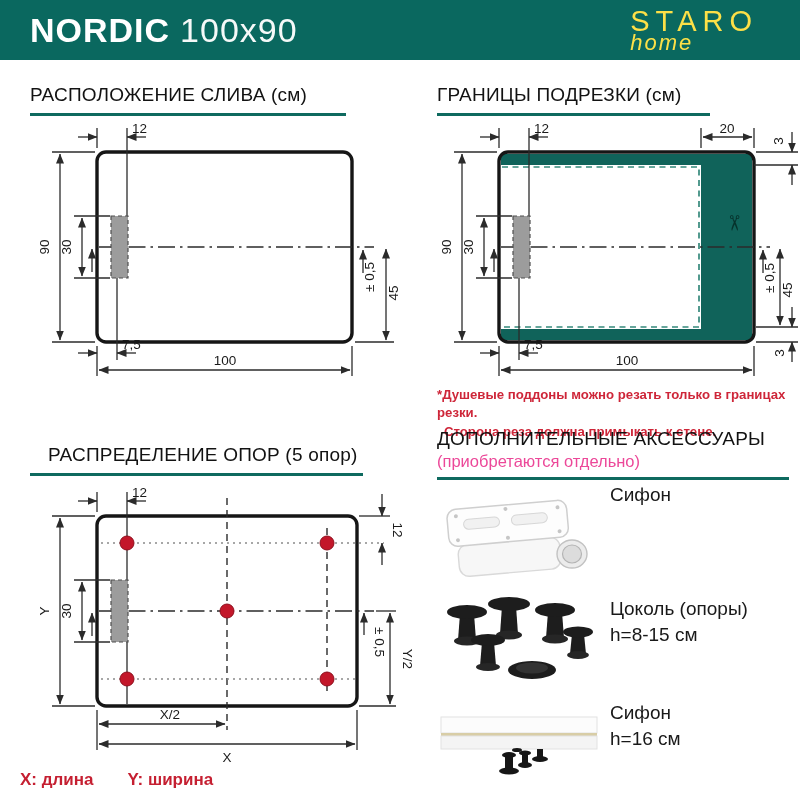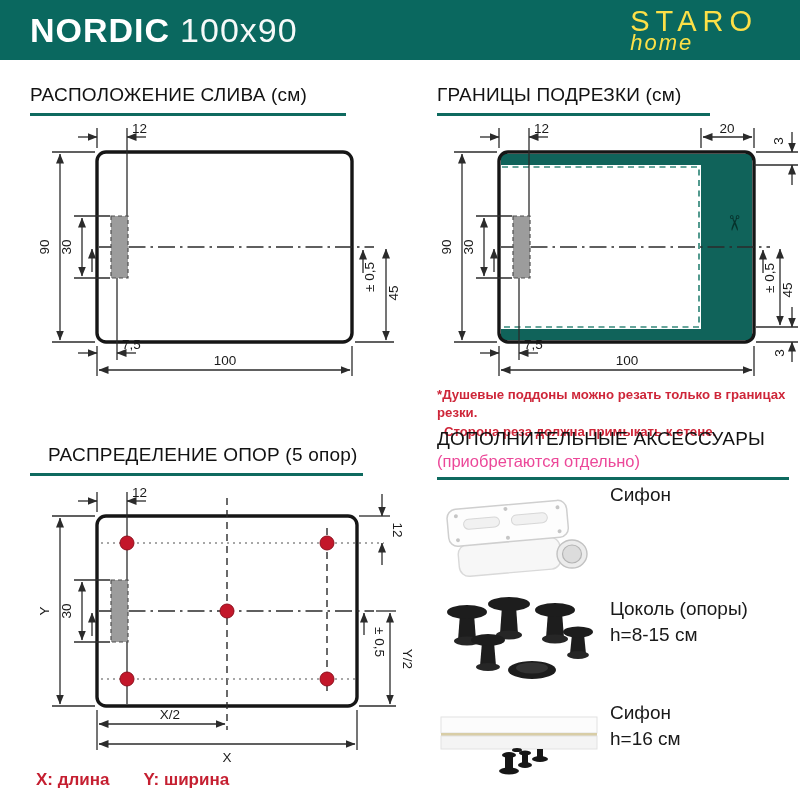--- a/index.html
+++ b/index.html
@@ -9,21 +9,21 @@
   .p-name{font-weight:bold;margin-right:10px;}
   .p-size{font-weight:normal;opacity:.96;}
   .brand{line-height:1;color:#fde047;text-align:left;margin-right:12px;}
   .brand-name{font-size:29px;letter-spacing:6px;font-weight:400;}
   .brand-home{font-size:22px;font-style:italic;letter-spacing:2px;margin-top:-4px;padding-right:2px;}
   .sec-title{position:absolute;font-size:19px;font-weight:normal;letter-spacing:.2px;color:#121212;white-space:nowrap;}
   .rule{position:absolute;height:3px;background:#0e6a5f;}
   .sub{position:absolute;font-size:16.5px;color:#ec4899;white-space:nowrap;}
   .note{position:absolute;left:437px;top:386px;font-size:13.2px;font-weight:bold;color:#ce2639;line-height:1.4;}
   .note div:nth-child(2){padding-left:7px;}
-  .legend{position:absolute;left:36px;top:770px;font-size:17px;font-weight:bold;color:#c51f31;}
+  .legend{position:absolute;left:20px;top:770px;font-size:17px;font-weight:bold;color:#c51f31;}
   .legend span{margin-right:34px;}
   .acc-label{position:absolute;font-size:19px;color:#191919;line-height:1.35;}
   svg{position:absolute;font-family:"Liberation Sans",sans-serif;}
   .ln{stroke:#2b2b2b;stroke-width:1.3;fill:none;}
   .tray{fill:#ffffff;stroke:#161616;stroke-width:3.4;}
   .trayline{fill:none;stroke:#161616;stroke-width:3.4;}
   .drain{fill:#9c9c9c;stroke:#4f4f4f;stroke-width:1.2;stroke-dasharray:4 3;}
   .cl{stroke:#2b2b2b;stroke-width:1.5;stroke-dasharray:17 5 2.5 5;fill:none;}
   .dsh{stroke:#2b2b2b;stroke-width:1.4;stroke-dasharray:7 5;fill:none;}
   .dotln{stroke:#8a8a8a;stroke-width:1.4;stroke-dasharray:2 4;fill:none;}

